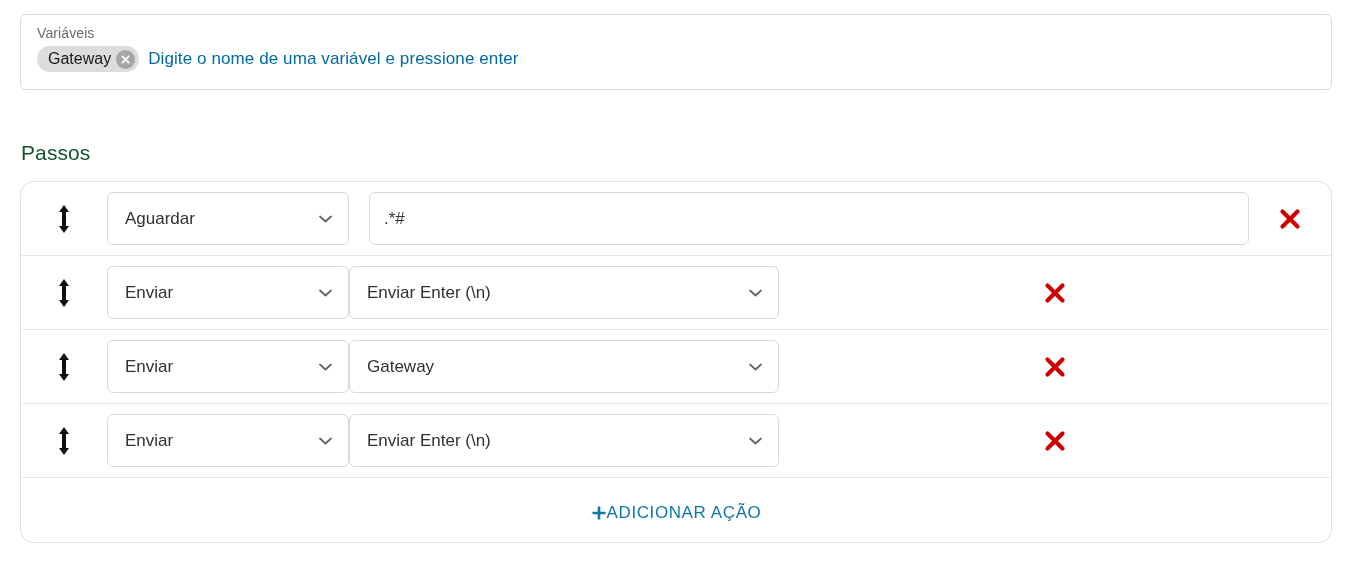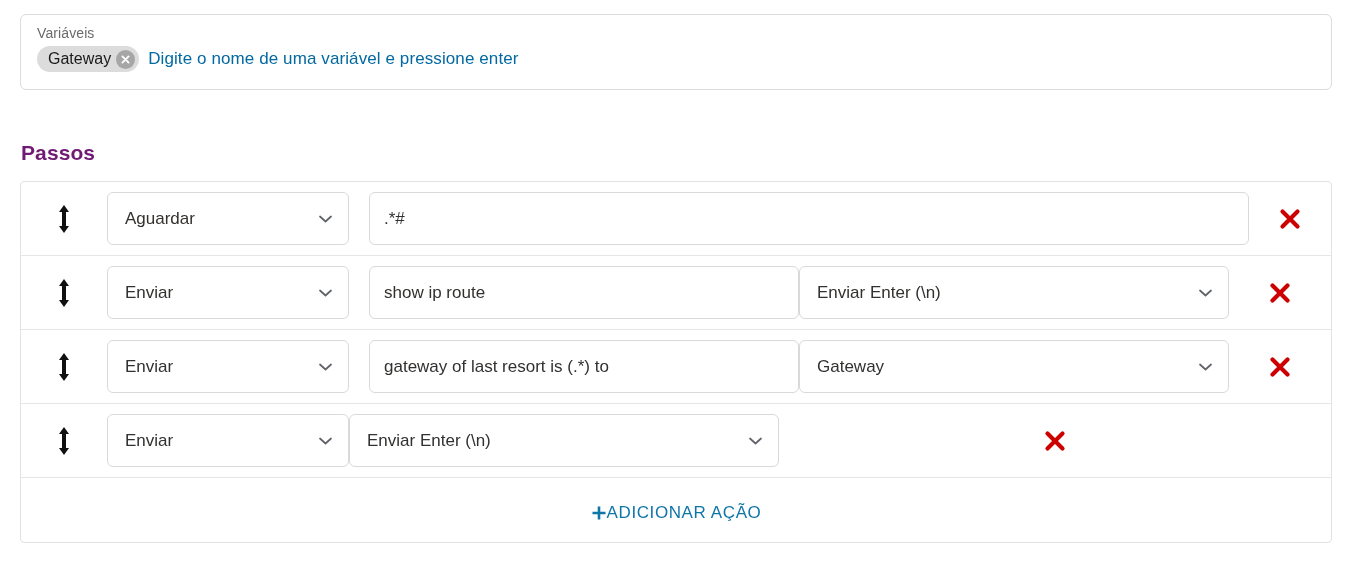--- a/index.html
+++ b/index.html
@@ -82,35 +82,35 @@
     letter-spacing: 0.1px;
   }
 
   
   .section-title {
     position: absolute;
     left: 21px;
     top: 140px;
     font-size: 21px;
     line-height: 26px;
-    color: #701a75;
-    font-weight: 700;
+    color: #14532d;
+    font-weight: 400;
     letter-spacing: 0.1px;
   }
 
   
   .steps-card {
     position: absolute;
     left: 20px;
     top: 181px;
     width: 1312px;
     height: 362px;
     box-sizing: border-box;
     border: 1px solid #e2e2e2;
-    border-radius: 4px;
+    border-radius: 14px;
     background: #fff;
     overflow: hidden;
   }
 
   .step-row {
     display: flex;
     align-items: center;
     height: 74px;
     box-sizing: border-box;
     border-bottom: 1px solid #e6e6e6;
@@ -276,21 +276,20 @@
         </span>
       </div>
       <div class="select-box action-select">
         <span class="sel-text">Enviar</span>
         <span class="chev">
           <svg width="13" height="8" viewBox="0 0 13 8" aria-hidden="true">
             <path d="M1 1.5 L6.5 6.5 L12 1.5" fill="none" stroke="#5f6368" stroke-width="1.7" stroke-linecap="round" stroke-linejoin="round"></path>
           </svg>
         </span>
       </div>
-      <input class="text-input value-input" type="text" value="show ip route" style="">
       <div class="select-box opt-select">
         <span class="sel-text">Enviar Enter (\n)</span>
         <span class="chev">
           <svg width="13" height="8" viewBox="0 0 13 8" aria-hidden="true">
             <path d="M1 1.5 L6.5 6.5 L12 1.5" fill="none" stroke="#5f6368" stroke-width="1.7" stroke-linecap="round" stroke-linejoin="round"></path>
           </svg>
         </span>
       </div>
       <div class="delete-cell">
         <button class="delete-btn">
@@ -312,21 +311,20 @@
         </span>
       </div>
       <div class="select-box action-select">
         <span class="sel-text">Enviar</span>
         <span class="chev">
           <svg width="13" height="8" viewBox="0 0 13 8" aria-hidden="true">
             <path d="M1 1.5 L6.5 6.5 L12 1.5" fill="none" stroke="#5f6368" stroke-width="1.7" stroke-linecap="round" stroke-linejoin="round"></path>
           </svg>
         </span>
       </div>
-      <input class="text-input value-input" type="text" value="gateway of last resort is (.*) to" style="">
       <div class="select-box opt-select">
         <span class="sel-text">Gateway</span>
         <span class="chev">
           <svg width="13" height="8" viewBox="0 0 13 8" aria-hidden="true">
             <path d="M1 1.5 L6.5 6.5 L12 1.5" fill="none" stroke="#5f6368" stroke-width="1.7" stroke-linecap="round" stroke-linejoin="round"></path>
           </svg>
         </span>
       </div>
       <div class="delete-cell">
         <button class="delete-btn">

